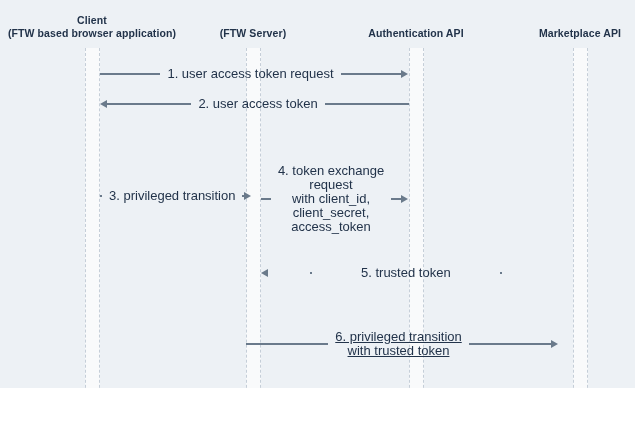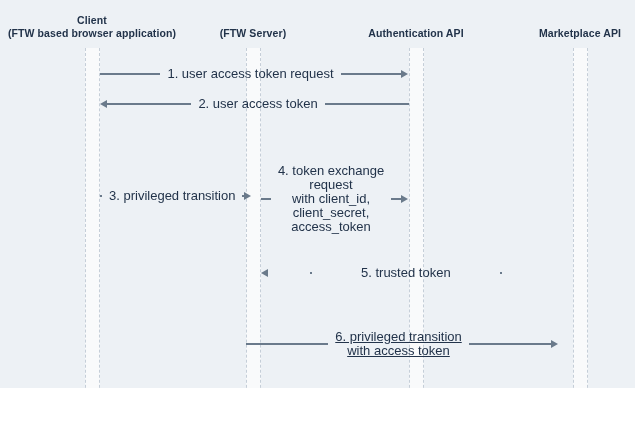--- a/index.html
+++ b/index.html
@@ -105,18 +105,18 @@
       <div class="seg"></div>
       <div class="lbl">
         <div>5. trusted token</div>
       </div>
       <div class="seg"></div>
     </div>
     <div class="message" style="left: 246px; width: 312px; top: 330px; text-decoration: underline;">
       <div class="seg"></div>
       <div class="lbl">
         <div>6. privileged transition</div>
-        <div>with access token</div>
+        <div>with trusted token</div>
       </div>
       <div class="seg"></div>
       <span class="ah ah-right"></span>
     </div>
   </div>
 
 </body></html>

